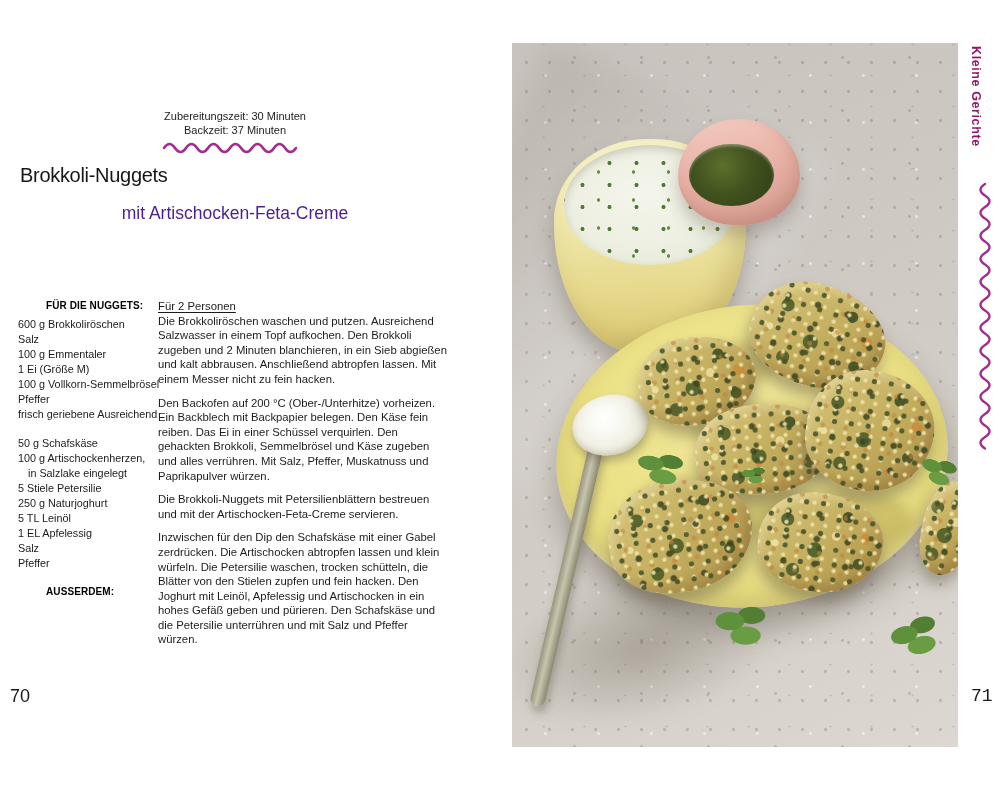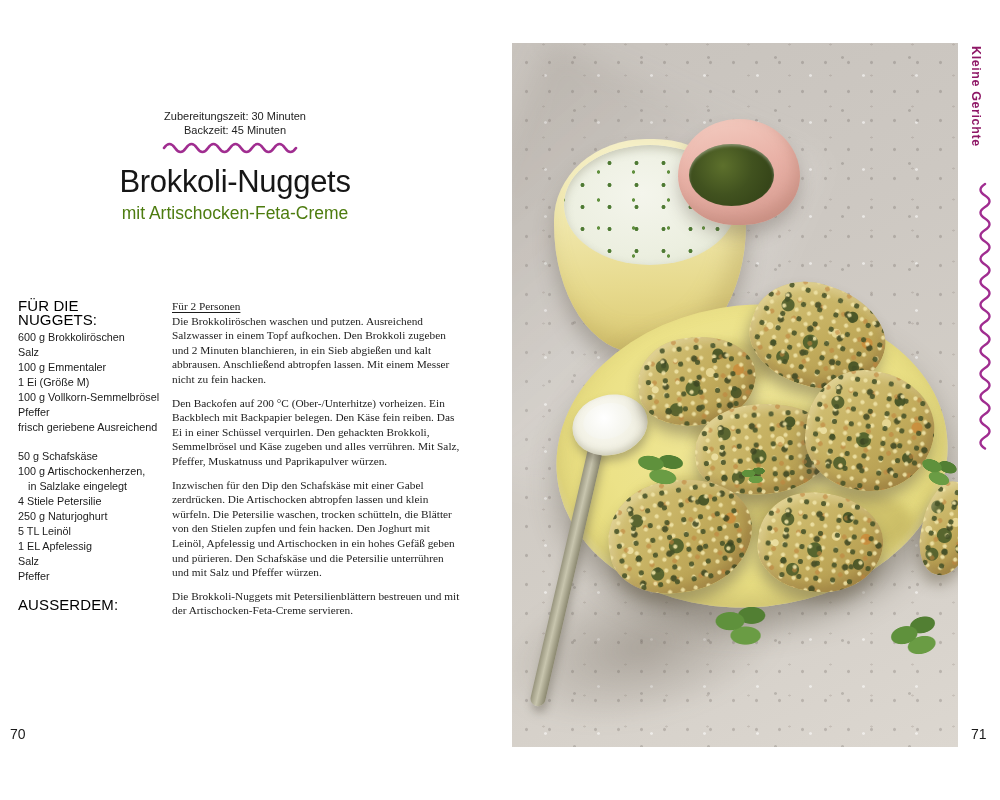--- a/index.html
+++ b/index.html
@@ -4,42 +4,42 @@
 <style>
   * { margin:0; padding:0; box-sizing:border-box; }
   html,body { width:1000px; height:800px; background:#ffffff; overflow:hidden;
               font-family:"Liberation Sans", sans-serif; color:#1b1b1b; }
   .page { position:absolute; inset:0; width:1000px; height:800px; background:#fff; }
 
   
   .meta { position:absolute; left:105px; top:102px; width:260px; text-align:center;
           font-size:11px; line-height:13.5px; color:#222;margin-top:8px; }
   .wave-h { position:absolute; left:161px; top:139px; }
-  .title { position:absolute; left:20px; top:164px; width:430px; text-align:center;
-           font-size:31px; font-weight:500; letter-spacing:-0.3px; color:#161616; }
+  .title { position:absolute; left:20px; top:164px; width:430px; text-align:left;
+           font-size:20px; font-weight:500; letter-spacing:-0.3px; color:#161616; }
   .subtitle { position:absolute; left:20px; top:203px; width:430px; text-align:center;
-              font-size:17.5px; font-weight:400; color:#4d7c0f; }
+              font-size:17.5px; font-weight:400; color:#4c1d95; }
 
   .ing { position:absolute; left:18px; top:299px; width:143px; font-size:10.8px;
          line-height:15px; color:#1b1b1b; }
-  .ing h3 { font-size:15px; font-weight:400; letter-spacing:0.1px; line-height:13.5px;
-            margin-bottom:4px; color:#000; }
+  .ing h3 { font-size:10px; font-weight:700; letter-spacing:0.1px; line-height:13.5px;
+            margin-bottom:4px; color:#000;margin-left:28px; }
   .ing ul { list-style:none; }
   .ing .grp { margin-bottom:14px; }
   .ing .grp.extra { margin-top:11px; }
   .ing li.indent { padding-left:10px; }
 
-  .instr { position:absolute; left:172px; top:299px; width:290px; font-size:11.3px;
-           line-height:14.6px; color:#1c1c1c;font-family:Liberation Serif, serif; }
+  .instr { position:absolute; left:158px; top:299px; width:290px; font-size:11.3px;
+           line-height:14.6px; color:#1c1c1c; }
   .instr .serving { text-decoration:underline; text-underline-offset:2px; margin-bottom:0; }
   .instr p { margin:0 0 9px 0; }
 
-  .pageno { position:absolute; top:726px; font-size:14px; color:#1a1a1a; }
+  .pageno { position:absolute; top:686px; font-size:18px; color:#1a1a1a; }
   .pageno.left { left:10px; }
-  .pageno.right { left:971px; }
+  .pageno.right { left:971px;font-family:Liberation Mono, monospace; }
 
   
   .tab { position:absolute; left:969px; top:46px; height:140px; writing-mode:vertical-rl;
          font-size:12.5px; font-weight:700; letter-spacing:0.6px; color:#8e1766; }
   .wave-v { position:absolute; left:975px; top:181px; }
 
   
   .photo { position:absolute; left:512px; top:43px; width:446px; height:704px; overflow:hidden;
     background-image:
       radial-gradient(rgba(60,50,45,0.20) 1px, transparent 1.7px),
@@ -144,21 +144,21 @@
   .p4 { left:406px; top:412px; width:42px; height:32px; transform:rotate(20deg); }
   .p5 { left:228px; top:422px; width:28px; height:20px; }
 </style>
 </head>
 <body>
 
 <div class="page">
 
   <div class="meta">
     <div>Zubereitungszeit: 30 Minuten</div>
-    <div>Backzeit: 45 Minuten</div>
+    <div>Backzeit: 37 Minuten</div>
   </div>
 
   <div class="wave-h">
     <svg width="138" height="16" viewBox="0 0 138 16">
       <path d="M3,9 q5.5,-8 11,0 t11,0 t11,0 t11,0 t11,0 t11,0 t11,0 t11,0 t11,0 t11,0 t11,0 t11,0" fill="none" stroke="#a02d90" stroke-width="2.6" stroke-linecap="round"></path>
     </svg>
   </div>
 
   <h1 class="title">Brokkoli-Nuggets</h1>
   <h2 class="subtitle">mit Artischocken-Feta-Creme</h2>
@@ -174,39 +174,39 @@
         <li>100 g Vollkorn-Semmelbrösel</li>
         <li>Pfeffer</li>
         <li>frisch geriebene Ausreichend</li>
       </ul>
     </div>
     <div class="grp">
       <ul>
         <li>50 g Schafskäse</li>
         <li>100 g Artischockenherzen,</li>
         <li class="indent">in Salzlake eingelegt</li>
-        <li>4 Stiele Petersilie</li>
+        <li>5 Stiele Petersilie</li>
         <li>250 g Naturjoghurt</li>
         <li>5 TL Leinöl</li>
         <li>1 EL Apfelessig</li>
         <li>Salz</li>
         <li>Pfeffer</li>
       </ul>
     </div>
     <div class="grp extra">
       <h3>AUSSERDEM:</h3>
     </div>
   </div>
 
   <div class="instr">
     <p class="serving">Für 2 Personen</p>
     <p>Die Brokkoliröschen waschen und putzen. Ausreichend Salzwasser in einem Topf aufkochen. Den Brokkoli zugeben und 2 Minuten blanchieren, in ein Sieb abgießen und kalt abbrausen. Anschließend abtropfen lassen. Mit einem Messer nicht zu fein hacken.</p>
     <p>Den Backofen auf 200 °C (Ober-/Unterhitze) vorheizen. Ein Backblech mit Backpapier belegen. Den Käse fein reiben. Das Ei in einer Schüssel verquirlen. Den gehackten Brokkoli, Semmelbrösel und Käse zugeben und alles verrühren. Mit Salz, Pfeffer, Muskatnuss und Paprikapulver würzen.</p>
+    <p>Die Brokkoli-Nuggets mit Petersilienblättern bestreuen und mit der Artischocken-Feta-Creme servieren.</p>
     <p>Inzwischen für den Dip den Schafskäse mit einer Gabel zerdrücken. Die Artischocken abtropfen lassen und klein würfeln. Die Petersilie waschen, trocken schütteln, die Blätter von den Stielen zupfen und fein hacken. Den Joghurt mit Leinöl, Apfelessig und Artischocken in ein hohes Gefäß geben und pürieren. Den Schafskäse und die Petersilie unterrühren und mit Salz und Pfeffer würzen.</p>
-    <p>Die Brokkoli-Nuggets mit Petersilienblättern bestreuen und mit der Artischocken-Feta-Creme servieren.</p>
   </div>
 
   <div class="photo" title="Brokkoli-Nuggets auf einem gelben Teller mit Joghurt-Dip, Kräutersauce und Petersilie auf grauem Betonuntergrund">
     <div class="lightband"></div>
     <div class="castshadow"></div>
 
     <div class="bowl-yellow">
       <div class="dip"></div>
     </div>
     <div class="bowl-pink">

